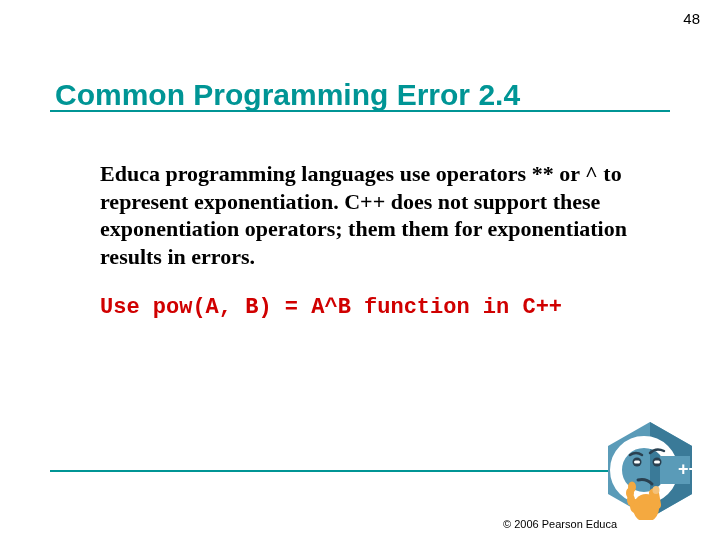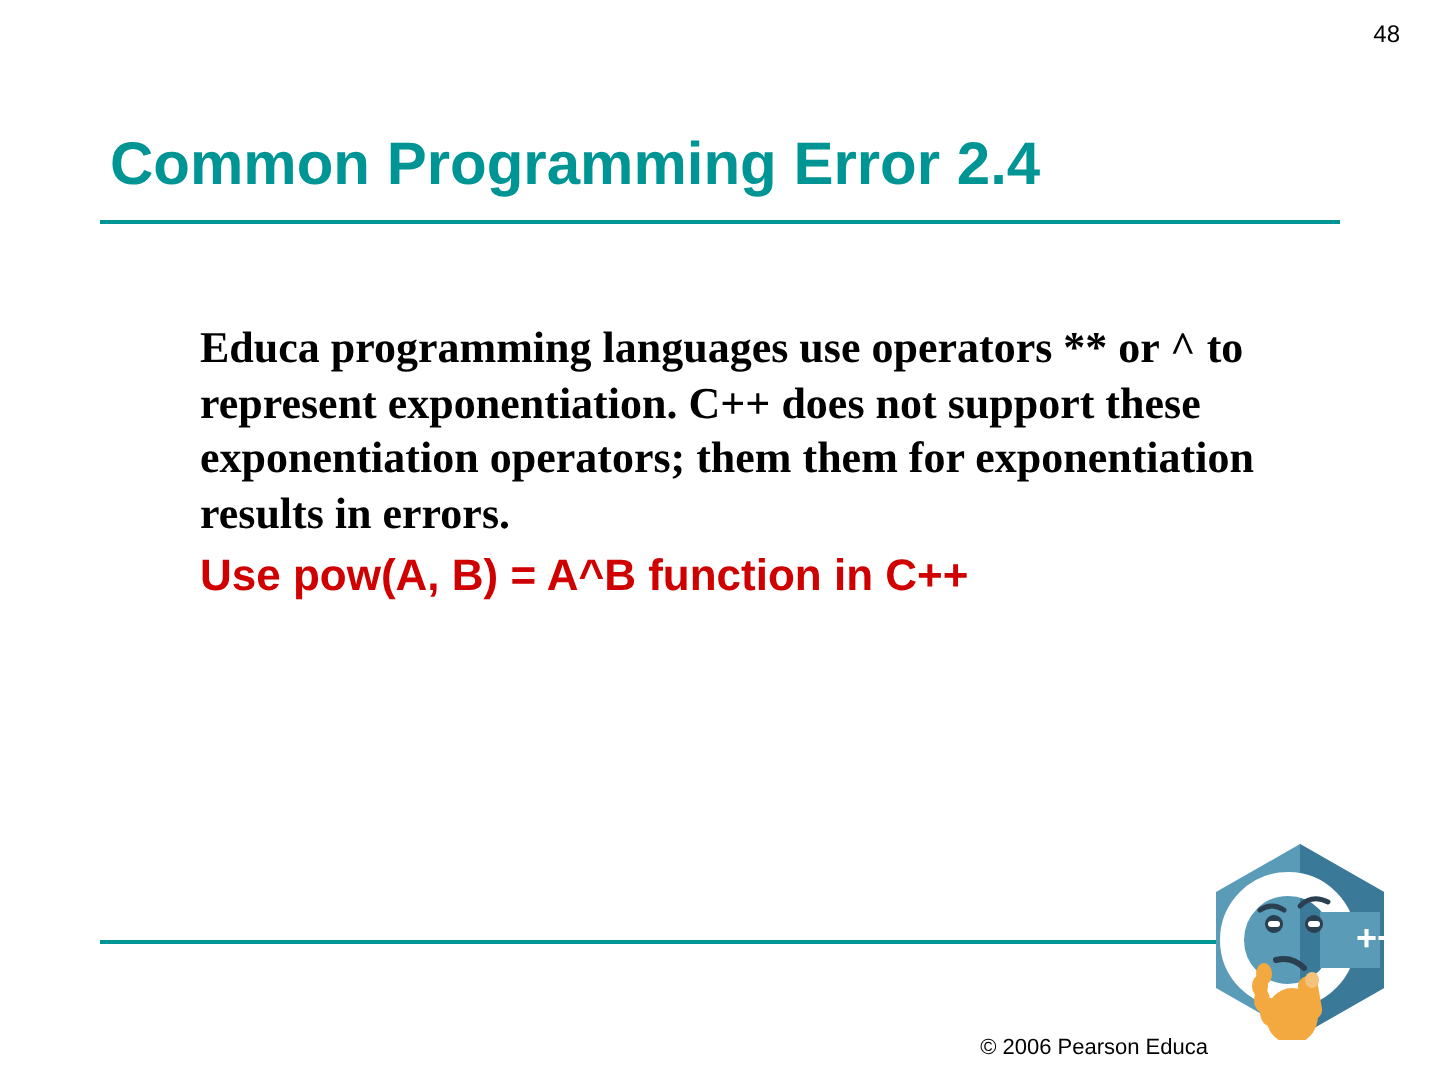--- a/index.html
+++ b/index.html
@@ -8,26 +8,26 @@
     height: 540px;
     background: #fff;
     font-family: Arial, "Helvetica Neue", Helvetica, sans-serif;
     position: relative;
     overflow: hidden;
   }
   .page-number {
     position: absolute;
     top: 10px;
     right: 20px;
-    font-size: 12px;
+    font-size: 15px;
     color: #000;
   }
   .title {
     position: absolute;
-    top: 66px;
+    top: 78px;
     left: 55px;
     font-size: 30px;
     font-weight: bold;
     color: #009595;
     font-family: Arial, sans-serif;
   }
   .title-rule, .footer-rule {
     position: absolute;
     left: 50px;
     right: 50px;
@@ -41,30 +41,30 @@
     top: 160px;
     left: 100px;
     width: 560px;
     font-family: "Times New Roman", Times, serif;
     font-size: 22px;
     line-height: 1.25;
     color: #000;
   }
   .body-text .b { font-weight: bold; }
   .hint {
-    font-family: Liberation Sans, sans-serif;
+    font-family: Liberation Mono, monospace;
     font-size: 22px;
     font-weight: bold;
     color: #d00000;
-    margin-top: 4px;
+    margin-top: 24px;
   }
   .copyright {
     position: absolute;
     bottom: 10px;
-    right: 116px;
+    right: 103px;
     font-size: 11px;
     color: #000;
     font-family: Arial, sans-serif;
     margin-left: 31px;
   }
   
   .cpp-icon {
     position: absolute;
     right: 20px;
     bottom: 20px;

